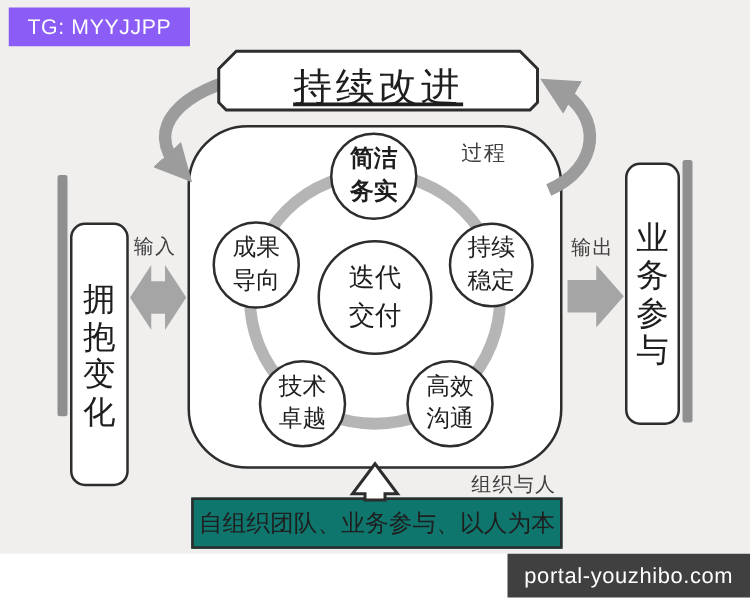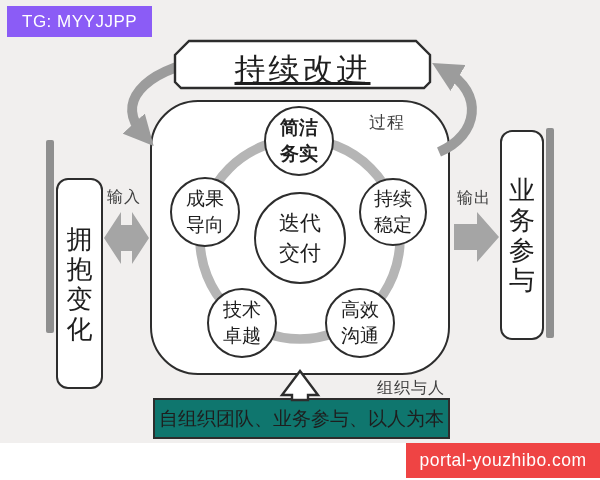--- a/index.html
+++ b/index.html
@@ -9,21 +9,21 @@
     font-family:"Liberation Sans","DejaVu Sans",sans-serif;
     color:#1e1e1e;
   }
   .abs{position:absolute;}
   .photo-bg{left:0;top:0;width:600px;height:443px;background:#f1efee;}
   .badge{
     background:#8b5cf6;color:#ffffff;display:flex;align-items:center;
     justify-content:center;letter-spacing:.5px;
   }
   .tg-badge{left:7px;top:6px;height:31px;padding:0 15px;font-size:17px;}
-  .site-badge{left:406px;top:443px;width:194px;height:35px;background:#ef4444;font-size:17.5px;}
+  .site-badge{left:406px;top:443px;width:194px;height:35px;background:#404040;font-size:17.5px;}
   .vbox{
     background:#fff;border:2.4px solid #2d2d2d;border-radius:12px;
     display:flex;align-items:center;justify-content:center;box-sizing:border-box;
   }
   .vbox .vtext{
     display:block;width:1.05em;font-size:26px;line-height:30px;
     word-break:break-all;text-align:center;
   }
   .strip{background:#8f8f8f;border-radius:2px;}
   .container-box{

